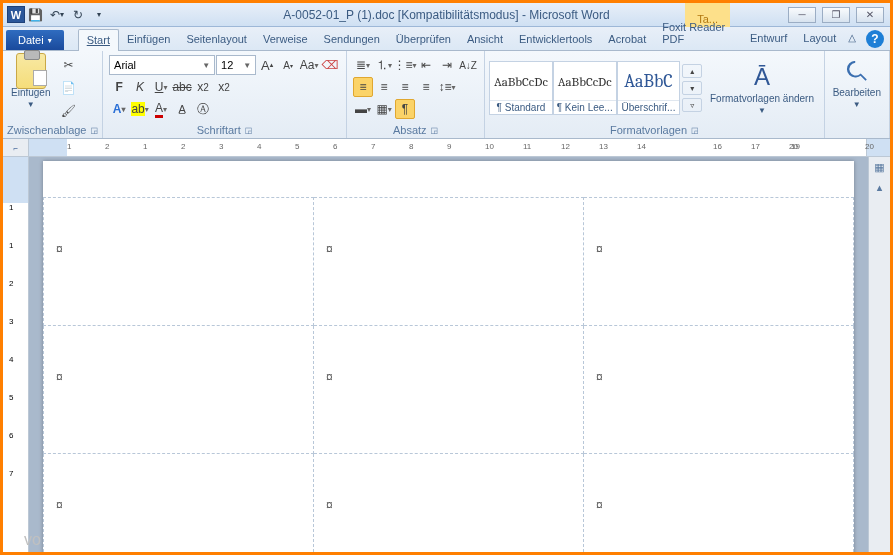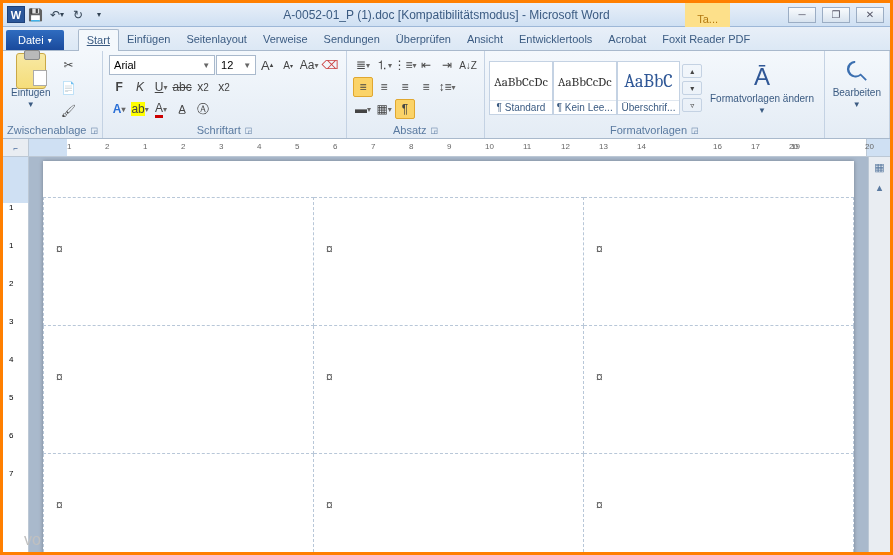--- a/index.html
+++ b/index.html
@@ -105,20 +105,26 @@
     <div class="rtab active">Start</div>
     <div class="rtab">Einfügen</div>
     <div class="rtab">Seitenlayout</div>
     <div class="rtab">Verweise</div>
     <div class="rtab">Sendungen</div>
     <div class="rtab">Überprüfen</div>
     <div class="rtab">Ansicht</div>
     <div class="rtab">Entwicklertools</div>
     <div class="rtab">Acrobat</div>
     <div class="rtab">Foxit Reader PDF</div>
+    <div class="rtab-right">
+      <div class="rtab">Entwurf</div>
+      <div class="rtab">Layout</div>
+      <div class="mini-toggle">△</div>
+      <div class="help-icon">?</div>
+    </div>
   </div>
 
   <div class="ribbon">
 
     <div class="rgroup">
       <div class="rgroup-body">
         <div class="bigbtn">
           <div class="bigbtn-ic">
               <div class="clipboard-ic">
                 <div class="doc-stack"></div>

